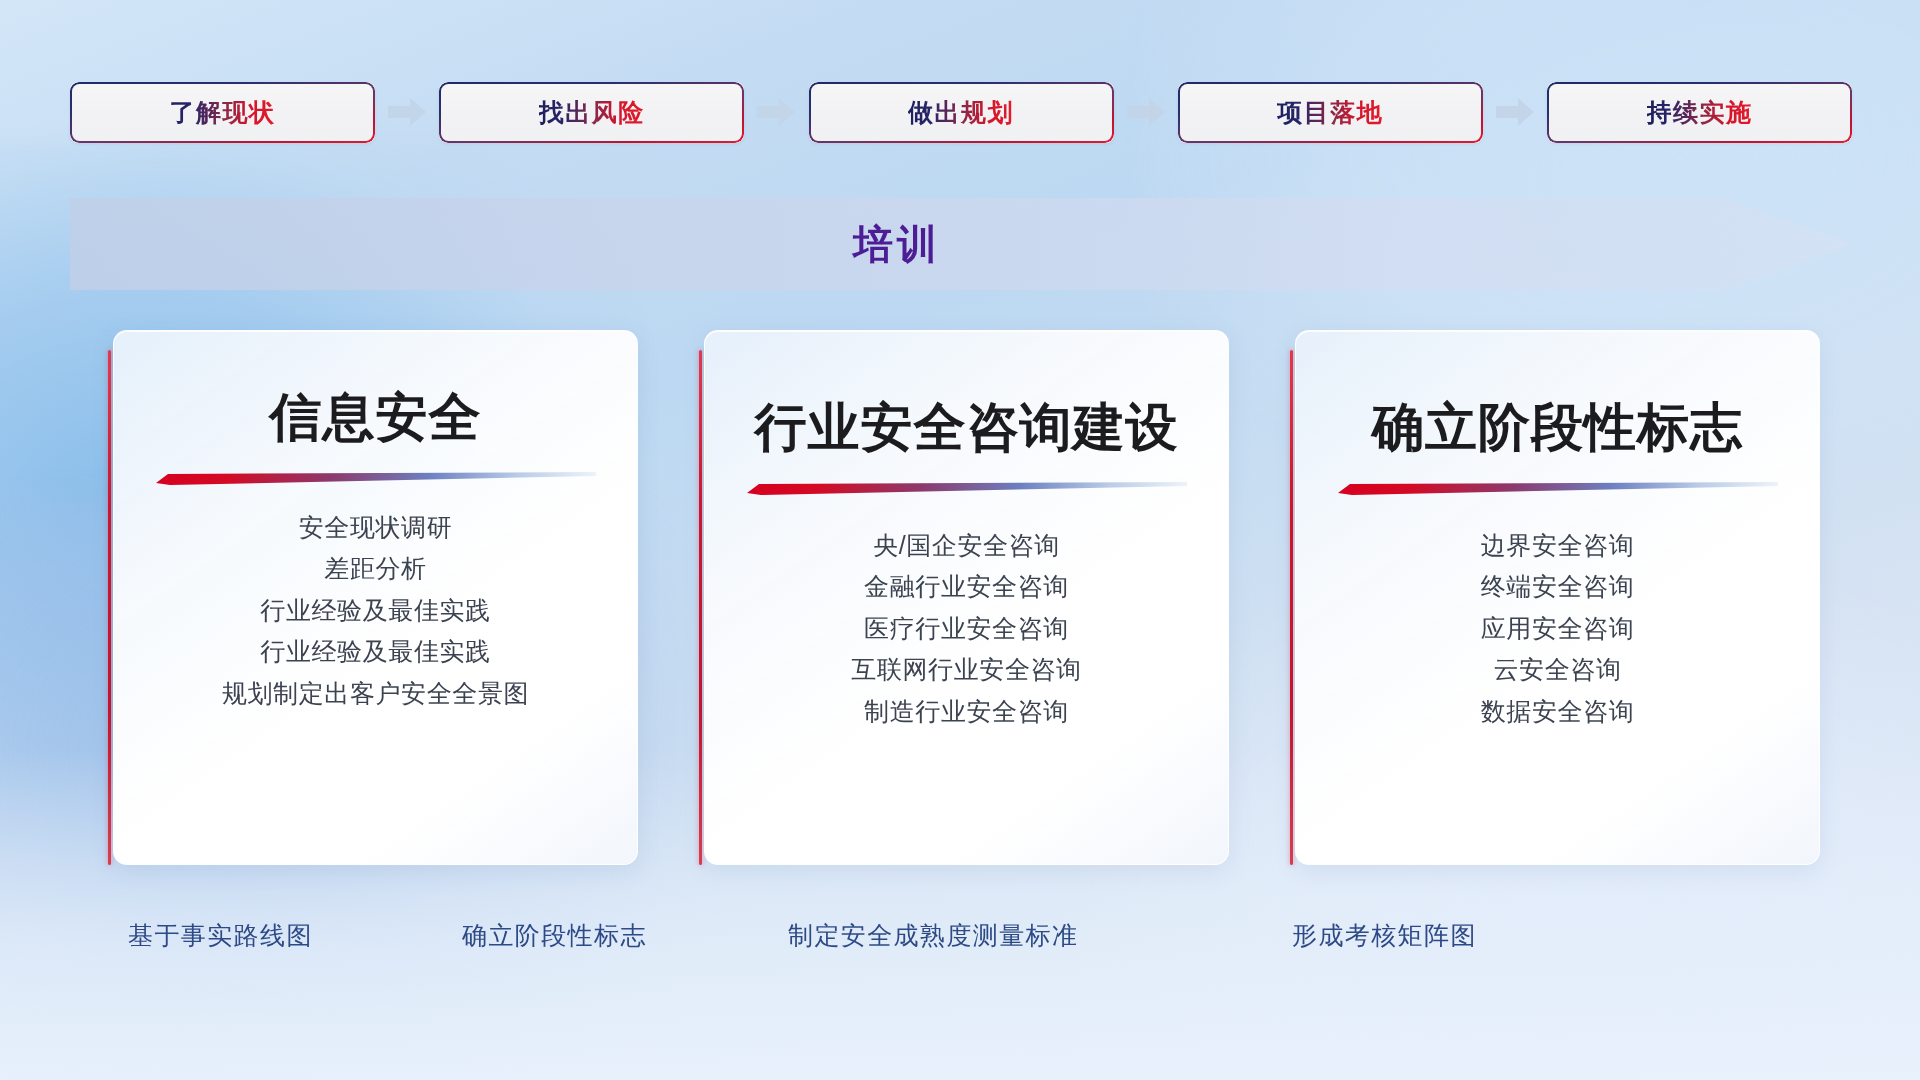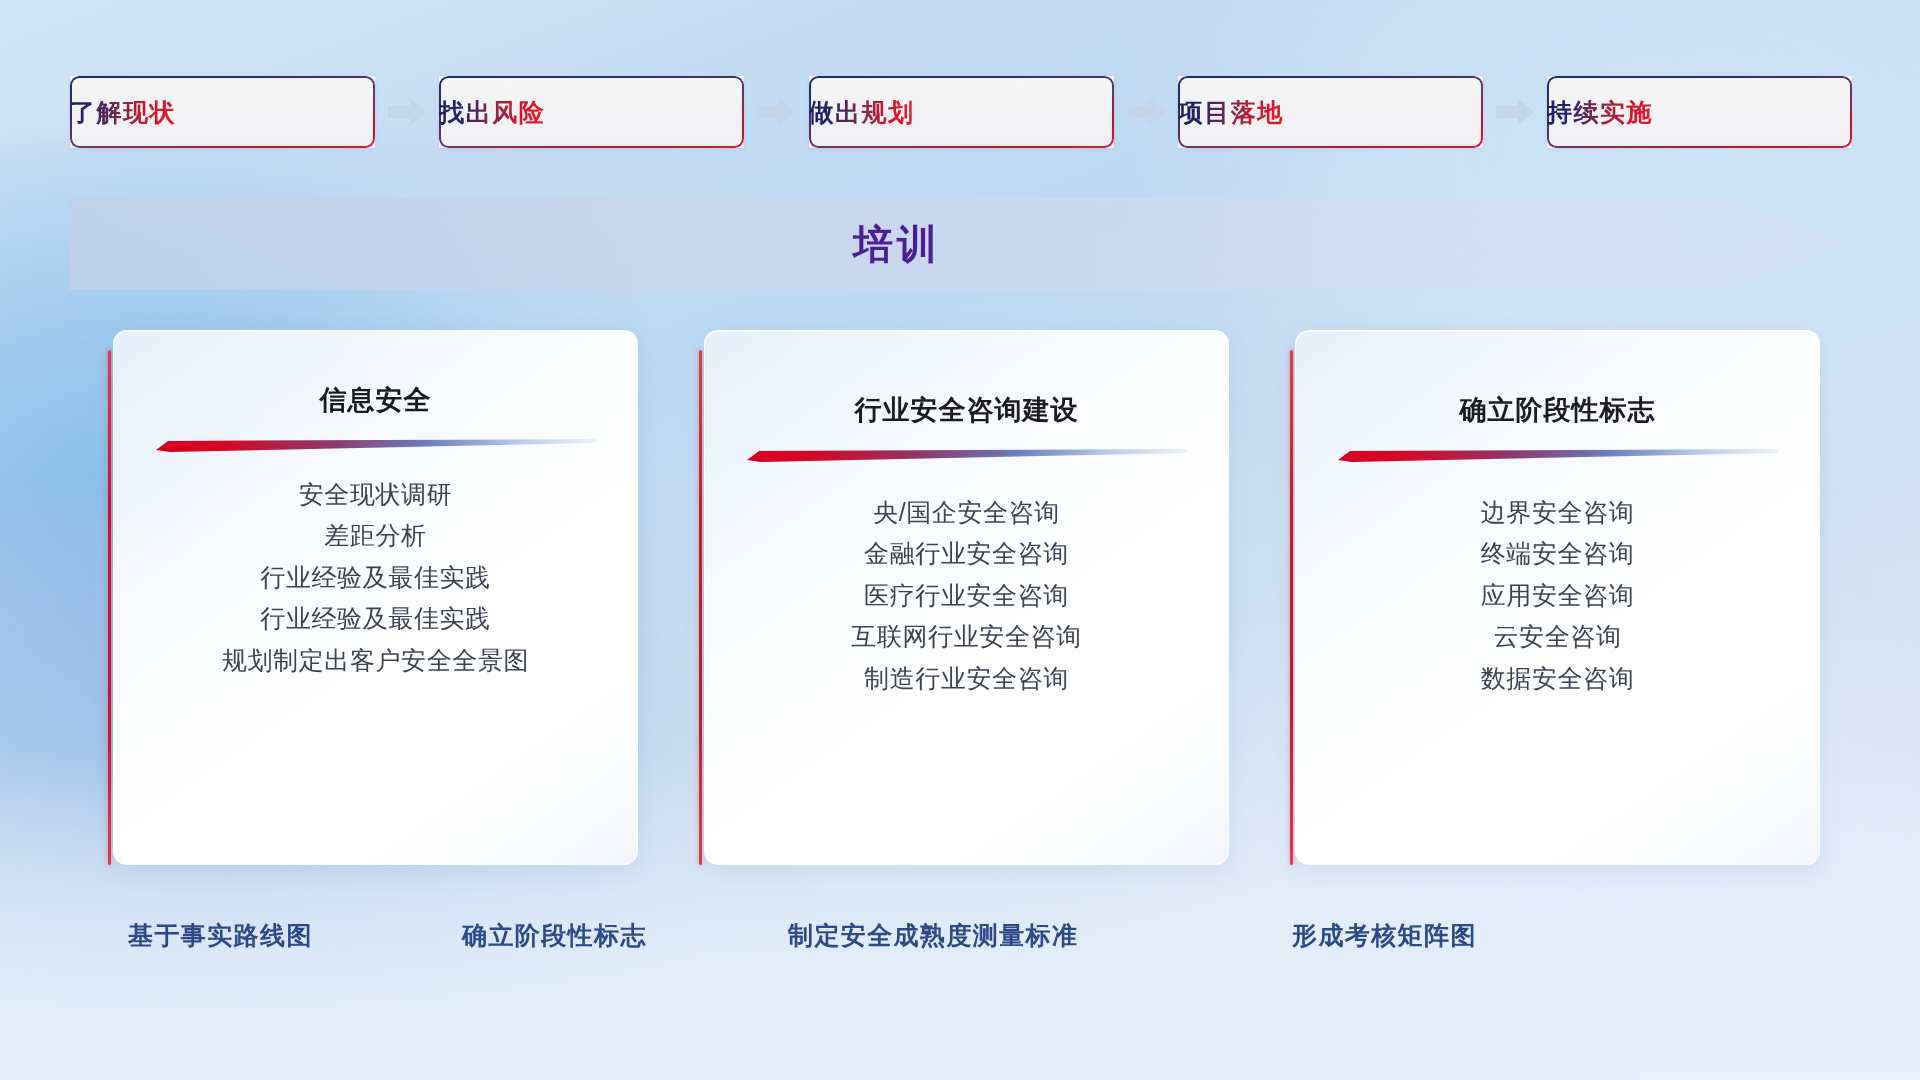--- a/index.html
+++ b/index.html
@@ -44,23 +44,23 @@
 
   
   #page { position:absolute; inset:0; z-index:2; }
 
   
   .step-row{
     position:absolute; left:70px; top:78px; width:1782px; height:68px;
     display:flex; align-items:center; justify-content:space-between;
   }
   .step-box{
-    width:305px; height:72px;
-    display:flex; align-items:center; 
-    border-radius:0;
+    width:305px; height:61px;
+    display:flex; align-items:center; justify-content:center;
+    border-radius:8px;
     background:linear-gradient(180deg,#f6f6f7 0%,#f2f2f4 55%,#f0f1f3 100%);
     position:relative;
     box-shadow:0 1px 3px rgba(70,100,150,.10);
   }
   .step-box::before{
     content:""; position:absolute; inset:0; border-radius:9px; padding:1.6px;
     background:linear-gradient(170deg,#1f2a66 0%,#2b2f6e 28%,#6e3564 56%,#c41230 82%,#e01c33 100%);
     -webkit-mask:linear-gradient(#000 0 0) content-box, linear-gradient(#000 0 0);
     -webkit-mask-composite:xor; mask-composite:exclude;
     pointer-events:none;
@@ -105,21 +105,21 @@
     border-radius:14px;
     background:
       linear-gradient(145deg, rgba(231,241,251,.97) 0%, rgba(246,249,253,.99) 28%, #ffffff 58%, #ffffff 78%, rgba(242,246,252,.99) 100%);
     border:1px solid rgba(255,255,255,.85);
     box-shadow:0 6px 22px rgba(90,125,175,.13), inset 0 1px 0 rgba(255,255,255,.9);
     padding:52px 34px 30px;
     display:flex; flex-direction:column; align-items:center;
     overflow:hidden;
   }
   .card-title{
-    font-size:27px; font-weight:700; color:#1c1c1e; line-height:1.32;
+    font-size:52px; font-weight:700; color:#1c1c1e; line-height:1.32;
     text-align:right; letter-spacing:1px;
   }
   .card-title .ln{ display:block; }
   .divider{
     width:440px; height:13px; margin-top:20px; position:relative; flex:0 0 auto;
   }
   .divider svg{ display:block; width:100%; height:100%; }
   .card-list{
     margin-top:22px; list-style:none; text-align:center;
     display:flex; flex-direction:column; 
@@ -130,21 +130,21 @@
 
   
   .card.two{ padding-top:62px; }
   .card.three{ padding-top:62px; }
   .card.two .card-list, .card.three .card-list{ margin-top:30px; }
 
   
   .captions{ position:absolute; left:0; top:912px; width:1920px; height:46px; }
   .caption{
     position:absolute; top:0; height:46px; display:flex; align-items:center;
-    font-size:25px; font-weight:700; color:#2e4a86; letter-spacing:1.4px; white-space:nowrap;
+    font-size:25px; font-weight:400; color:#2e4a86; letter-spacing:1.4px; white-space:nowrap;
   }
   .cap0{ left:128px; }
   .cap1{ left:462px; }
   .cap2{ left:788px; }
   .cap3{ left:1292px; }
 </style>
 </head>
 <body>
 
 <div id="bg">

